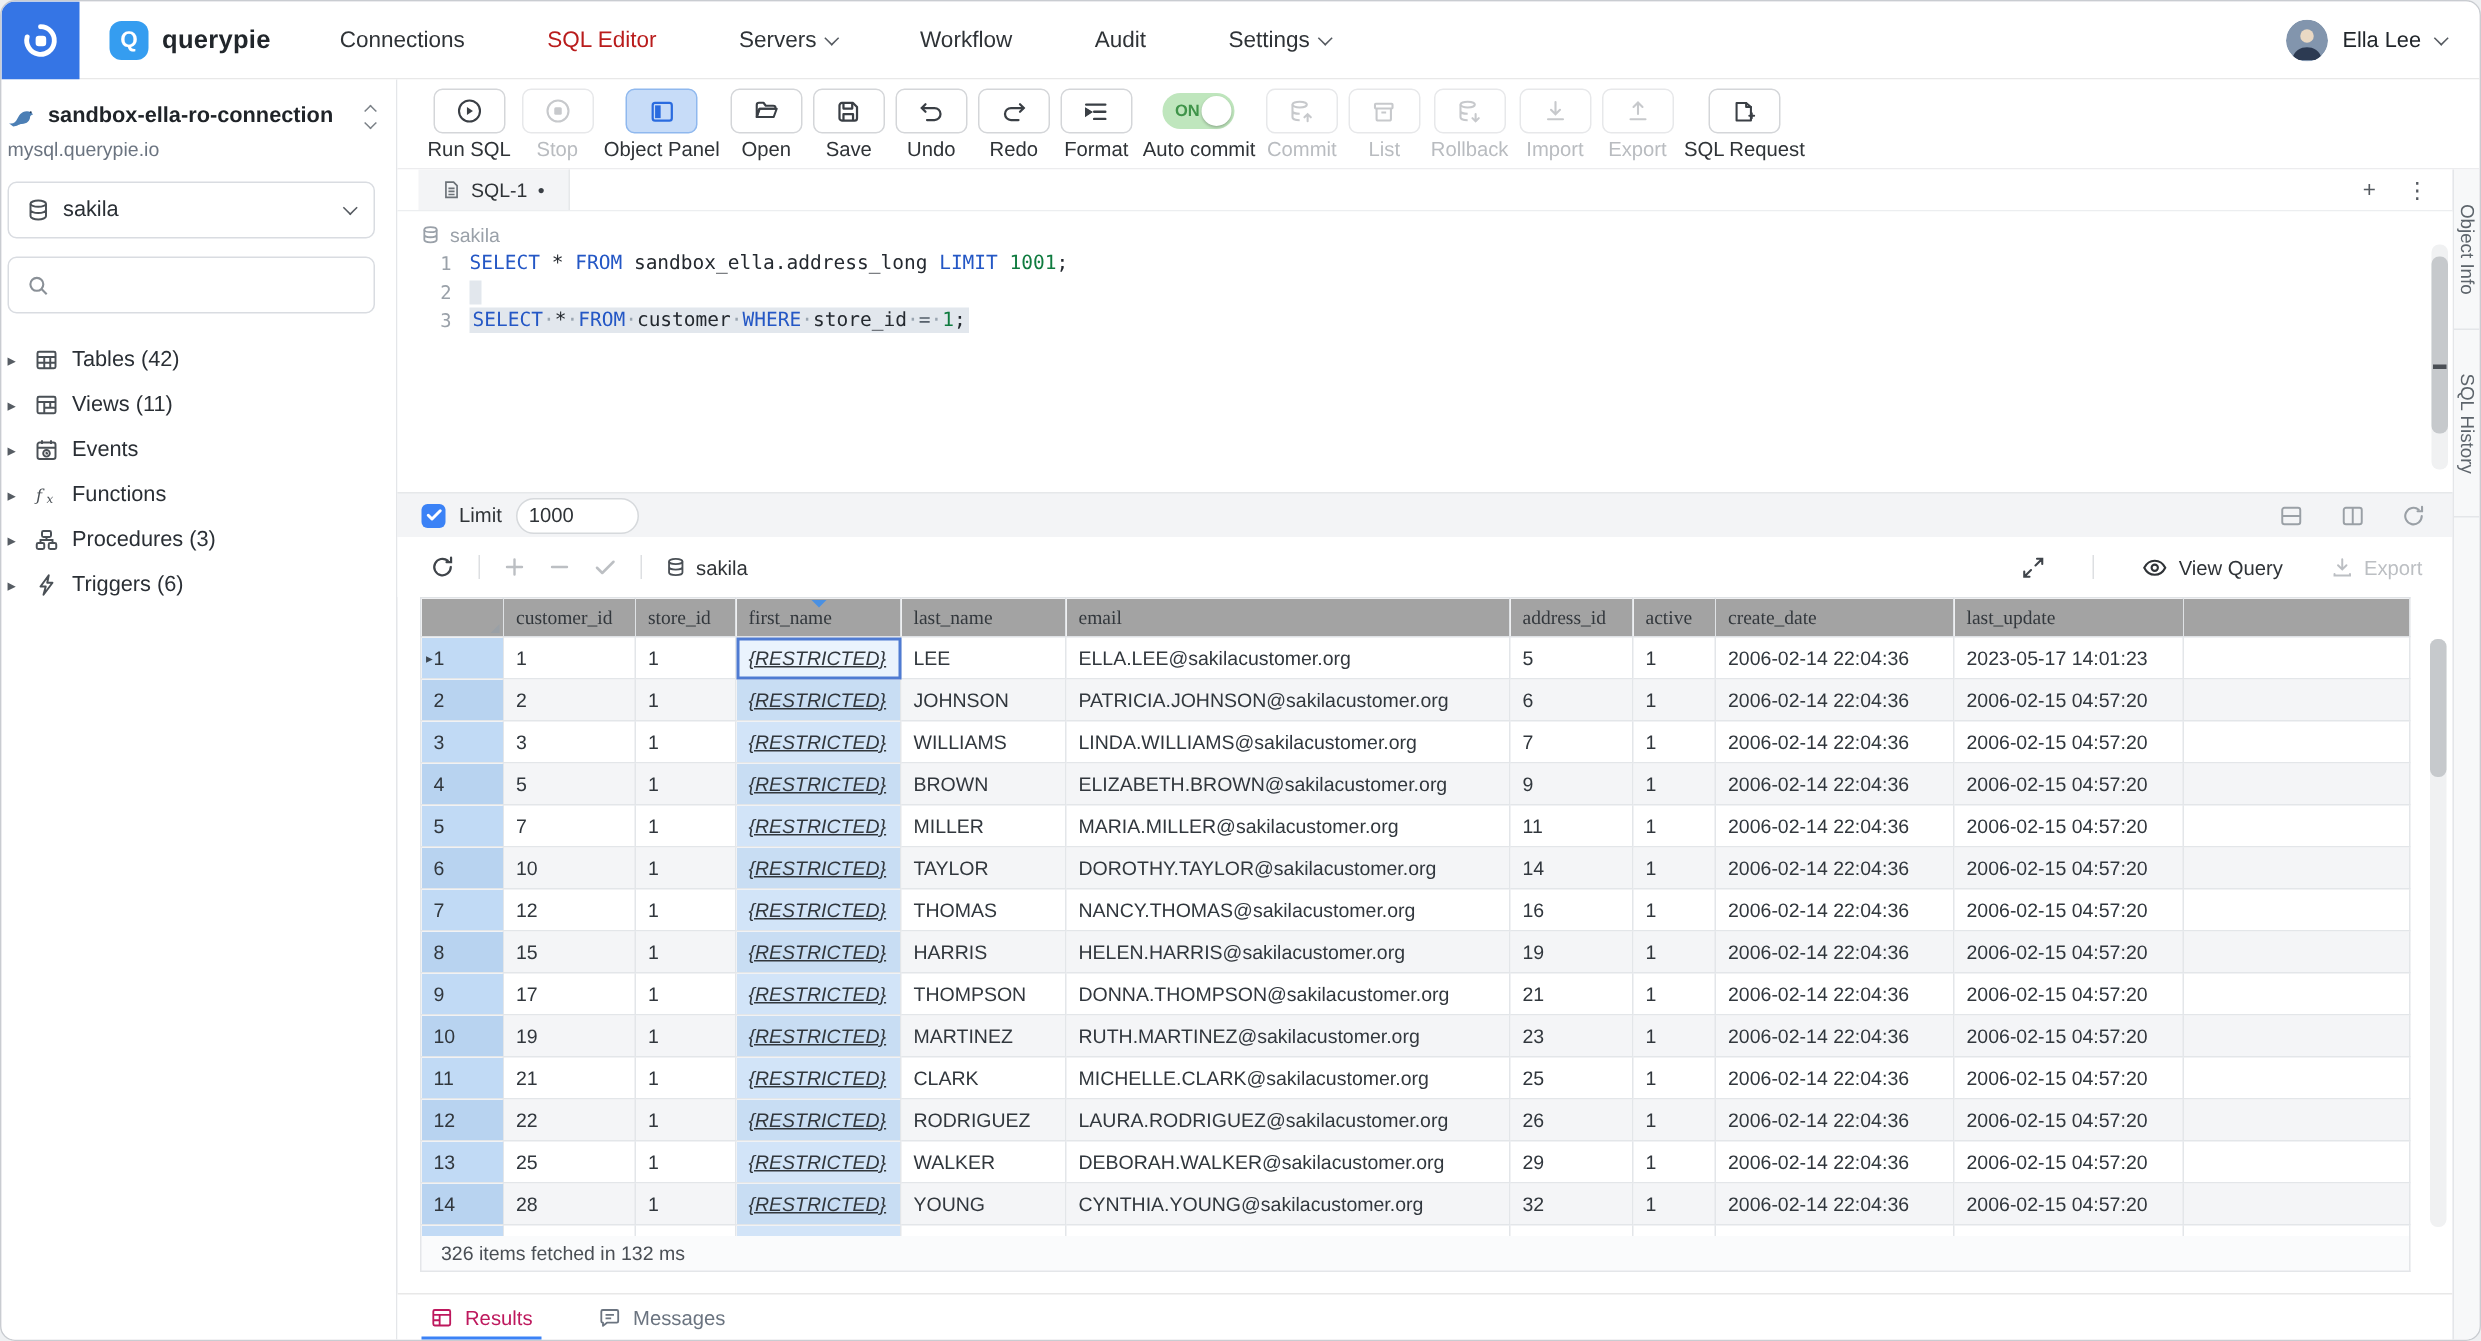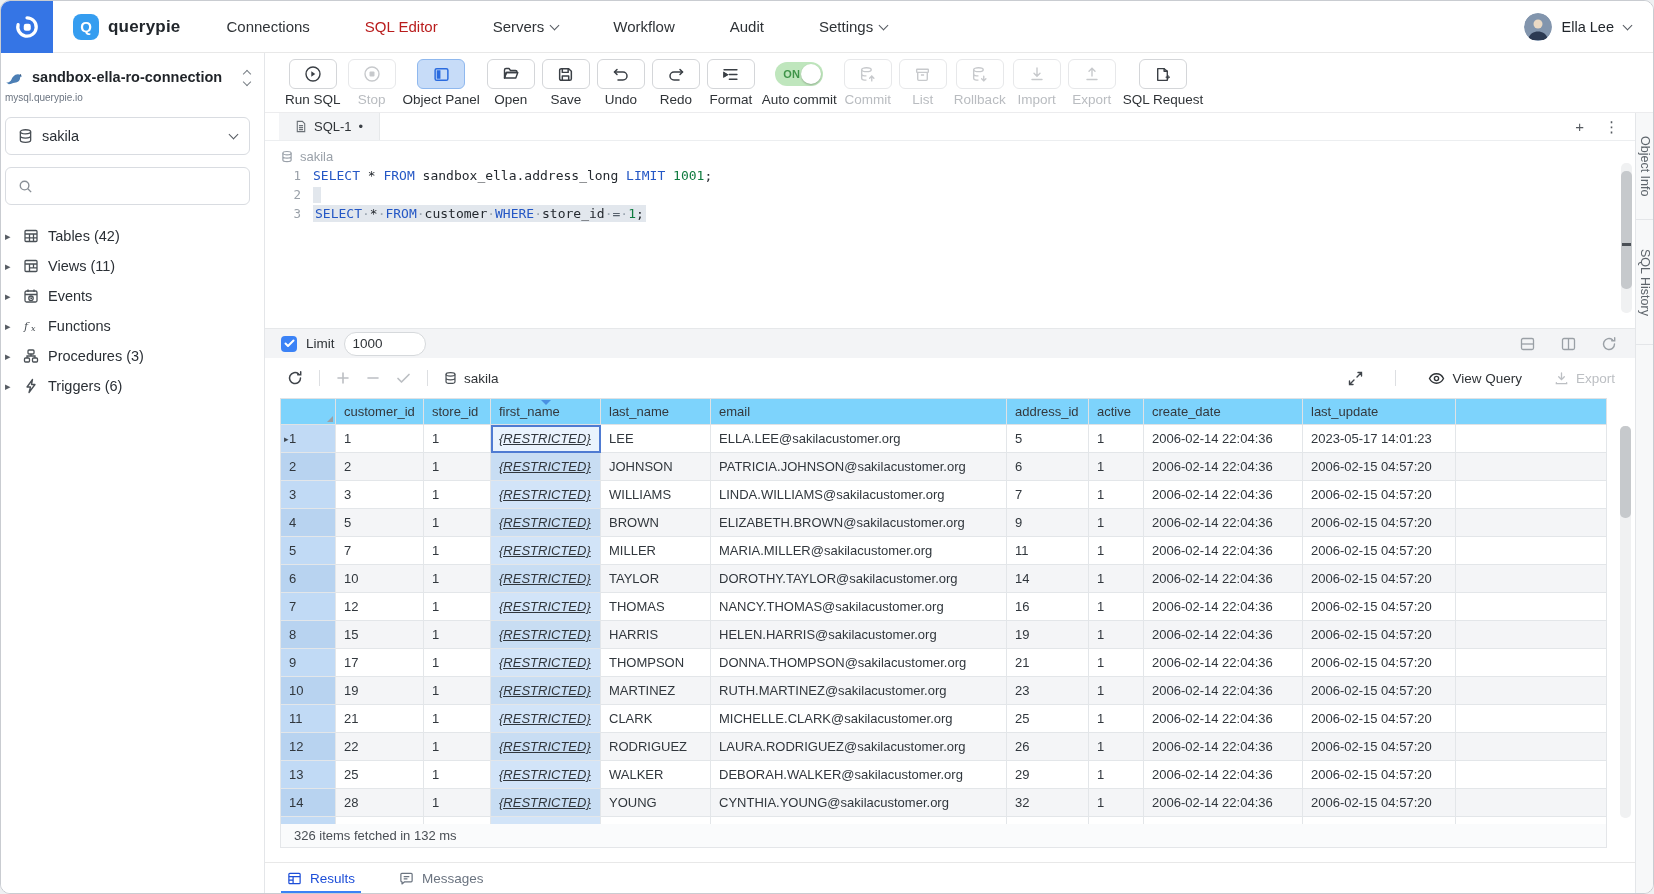--- a/index.html
+++ b/index.html
@@ -25,21 +25,21 @@
   
   .app-row { display:flex; height:841px; }
   .sidebar { width:264px; border-right:1px solid #e4e6e9; padding:16px 14px 0 4px; background:#fff; flex:0 0 auto; }
   .content { flex:1; display:flex; flex-direction:column; min-width:0; }
   
   .conn-head { display:flex; align-items:flex-start; gap:8px; }
   .conn-name { font-size:14.5px; font-weight:bold; color:#1f2328; line-height:1.2; }
   .updown { margin-left:auto; display:flex; flex-direction:column; gap:2px; padding-top:2px; }
   .updown i { width:6px; height:6px; border-right:1.5px solid #7a8087; border-bottom:1.5px solid #7a8087; display:block; }
   .updown .u { transform:rotate(-135deg); } .updown .d { transform:rotate(45deg); }
-  .conn-host { font-size:10px; color:#6b7480; margin:6px 0 14px 0; }
+  .conn-host { font-size:13px; color:#6b7480; margin:6px 0 14px 0; }
   .select-box, .search-box { height:38px; border:1px solid #d9dce1; border-radius:6px; display:flex; align-items:center; padding:0 12px; margin-bottom:12px; background:#fff; }
   .select-box .txt { font-size:14.5px; color:#2a2f35; margin-left:9px; }
   .select-box .chev { margin-left:auto; }
   .search-box input { border:none; outline:none; flex:1; margin-left:9px; font-size:14px; color:#2a2f35; font-family:"Liberation Sans",sans-serif; }
   .tree { margin-top:16px; }
   .tree-item { display:flex; align-items:center; gap:9px; height:30px; font-size:14.5px; color:#2a2f35; cursor:pointer; }
   .tree-caret { color:#565c63; font-size:11px; width:8px; }
   .tree-ic { width:17px; height:17px; display:flex; align-items:center; justify-content:center; color:#4a5056; }
   
   .toolbar { height:60px; display:flex; align-items:flex-start; padding:6px 0 0 20px; gap:7px; border-bottom:1px solid #ececee; background:#fff; }
@@ -90,42 +90,42 @@
   .rt-ic.dis { color:#bcbfc3; cursor:default; }
   .vdiv { width:1px; height:16px; background:#dddfe2; }
   .rt-db { display:flex; align-items:center; gap:7px; font-size:13.5px; color:#2f3337; }
   .rt-right { margin-left:auto; display:flex; align-items:center; gap:32px; }
   .rt-link { display:flex; align-items:center; gap:7px; font-size:13.5px; color:#2f3337; cursor:pointer; }
   .rt-link.dis { color:#bcbfc3; cursor:default; }
   .tbl-area { height:426px; position:relative; padding-left:15px; overflow:hidden; }
   table.grid { border-collapse:collapse; table-layout:fixed; width:1327px; }
   table.grid th, table.grid td { border:1px solid #e3e6e9; font-weight:normal; font-size:13px; color:#31373d;
     text-align:left; padding:0 0 0 8px; height:28px; overflow:hidden; white-space:nowrap; }
-  table.grid th { height:26px; background:#7dd3fc; color:#33383d; border-color:#dfe2e5; position:relative; }
+  table.grid th { height:26px; background:#a3a3a3; color:#33383d; border-color:#dfe2e5; position:relative;font-family:Liberation Serif, serif; }
   th.corner { background:#fafbfc; }
   th.corner::after { content:""; position:absolute; right:2px; bottom:2px; border-left:6px solid transparent; border-bottom:6px solid #9aa0a6; }
   th.hl-h { background:#b5d3f0; }
   .colmark { position:absolute; top:1px; left:50%; margin-left:-5px; border-left:5px solid transparent; border-right:5px solid transparent; border-top:5px solid #4a90e2; }
   td.rownum { background:#c1daf5; text-align:center; padding:0; color:#46566b; position:relative; }
   td.rownum .rowmark { position:absolute; left:3px; top:50%; transform:translateY(-50%); font-size:9px; color:#3e4750; }
   tr.even td { background:#f4f5f7; }
   tr.even td.rownum { background:#b8d3f0; }
   td.hl-c { background:#d2e4f8; }
   tr.even td.hl-c { background:#c8ddf3; }
   td.restricted { font-style:italic; text-decoration:underline; color:#4d5a68; }
   td.sel-cell { outline:2px solid #4f7bd2; outline-offset:-2px; background:#eaf3fd; }
   tr.partial td { height:8px; border-bottom:none; }
   .tbl-scroll { position:absolute; right:4px; top:28px; width:11px; height:392px; background:#f0f1f2; border-radius:5px; }
   .tbl-thumb { position:absolute; top:0; left:0; width:11px; height:92px; background:#c6c9cc; border-radius:5px; }
   .statusbar { height:24px; margin-left:15px; width:1327px; background:#fafbfc; border:1px solid #e4e6e9; border-top:none; display:flex; align-items:center; padding-left:13px; font-size:13px; color:#4a4f55; }
   .spacer { flex:1; }
   
   .bottom-tabs { height:32px; border-top:1px solid #e8e8e8; display:flex; align-items:stretch; padding-left:22px; gap:44px; background:#fff; }
   .btab { display:flex; align-items:center; gap:8px; font-size:13.5px; color:#6b7480; position:relative; cursor:pointer; }
-  .btab.active { color:#1d4ed8; }
+  .btab.active { color:#be185d; }
   .btab.active::after { content:""; position:absolute; left:-6px; right:-6px; bottom:0; height:3px; background:#3b82f6; }
   svg { display:block; }
 </style>
 </head>
 <body>
 
 <div class="window">
 
   <header class="topnav">
     <div class="logo-sq">

